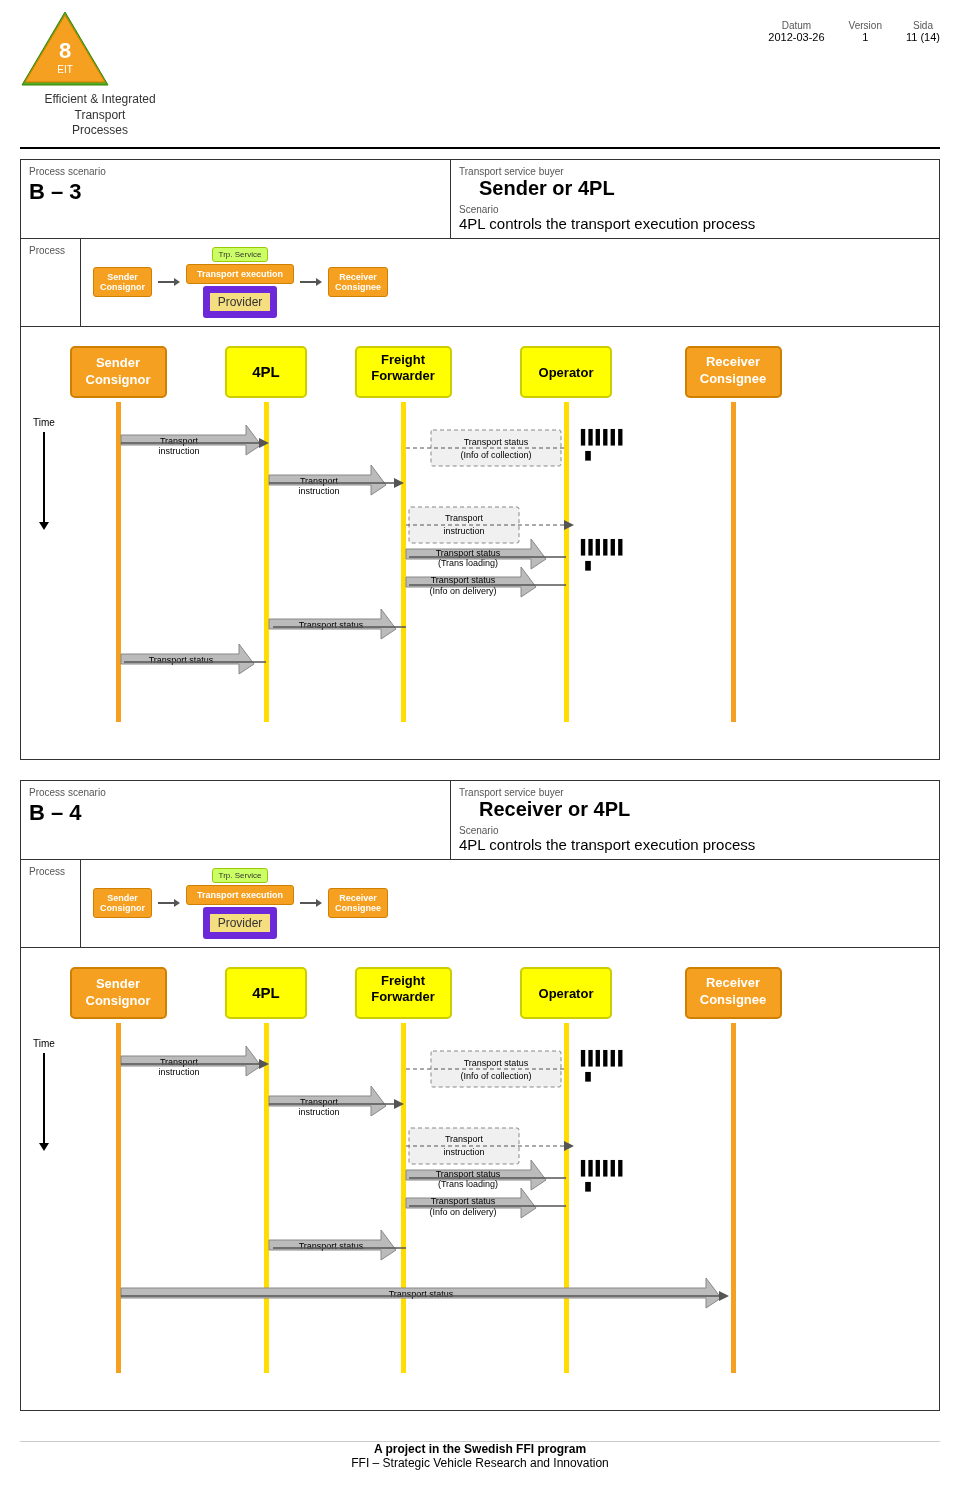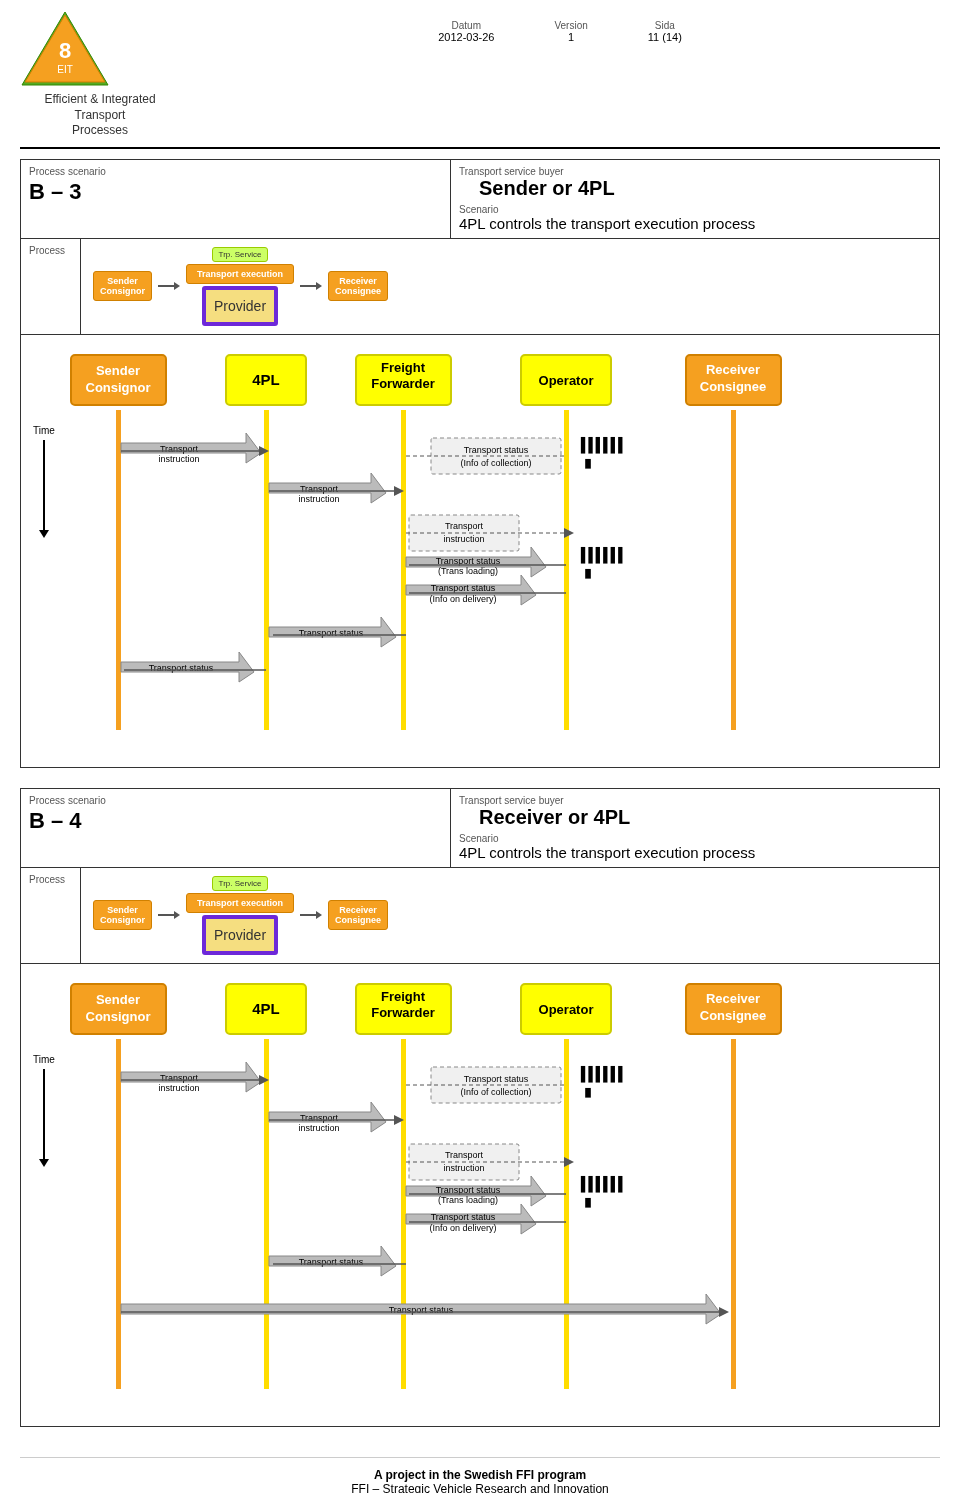--- a/index.html
+++ b/index.html
@@ -38,22 +38,22 @@
       text-align: center;
       padding-top: 4px;
     }
     .header-title {
       font-size: 16px;
       font-weight: bold;
       letter-spacing: 1px;
     }
     .header-meta {
       display: flex;
-      justify-content: center;
-      gap: 60px;
+      justify-content: flex-end;
+      gap: 24px;
       margin-top: 6px;
       font-size: 11px;
     }
     .header-meta-item { display: flex; flex-direction: column; }
     .header-meta-label { font-size: 10px; color: #555; }
     .header-right {
       width: 160px;
       text-align: right;
       padding-top: 50px;
       font-size: 14px;
@@ -133,35 +133,34 @@
       background: #f5a020;
       border: 1px solid #d08000;
       border-radius: 3px;
       padding: 4px 10px;
       font-size: 9px;
       font-weight: bold;
       color: #fff;
     }
     .proc-provider {
       background: #f5de80;
-      border: 4px solid #6d28d9;
+      border: 7px solid #6d28d9;
       border-radius: 3px;
-      padding: 8px 8px;
-      font-size: 14px;
+      padding: 2px 8px;
+      font-size: 12px;
       color: #333;
     }
 
     
     .footer {
       text-align: center;
       margin-top: 30px;
       font-size: 12px;
       color: #000;
       border-top: 1px solid #ccc;
-      padding-top: 10px;
     }
   </style>
 </head>
 <body>
 
 <div class="header">
   <div class="logo-area">
     <div class="logo-triangle">
       <svg viewBox="0 0 90 78">
 

